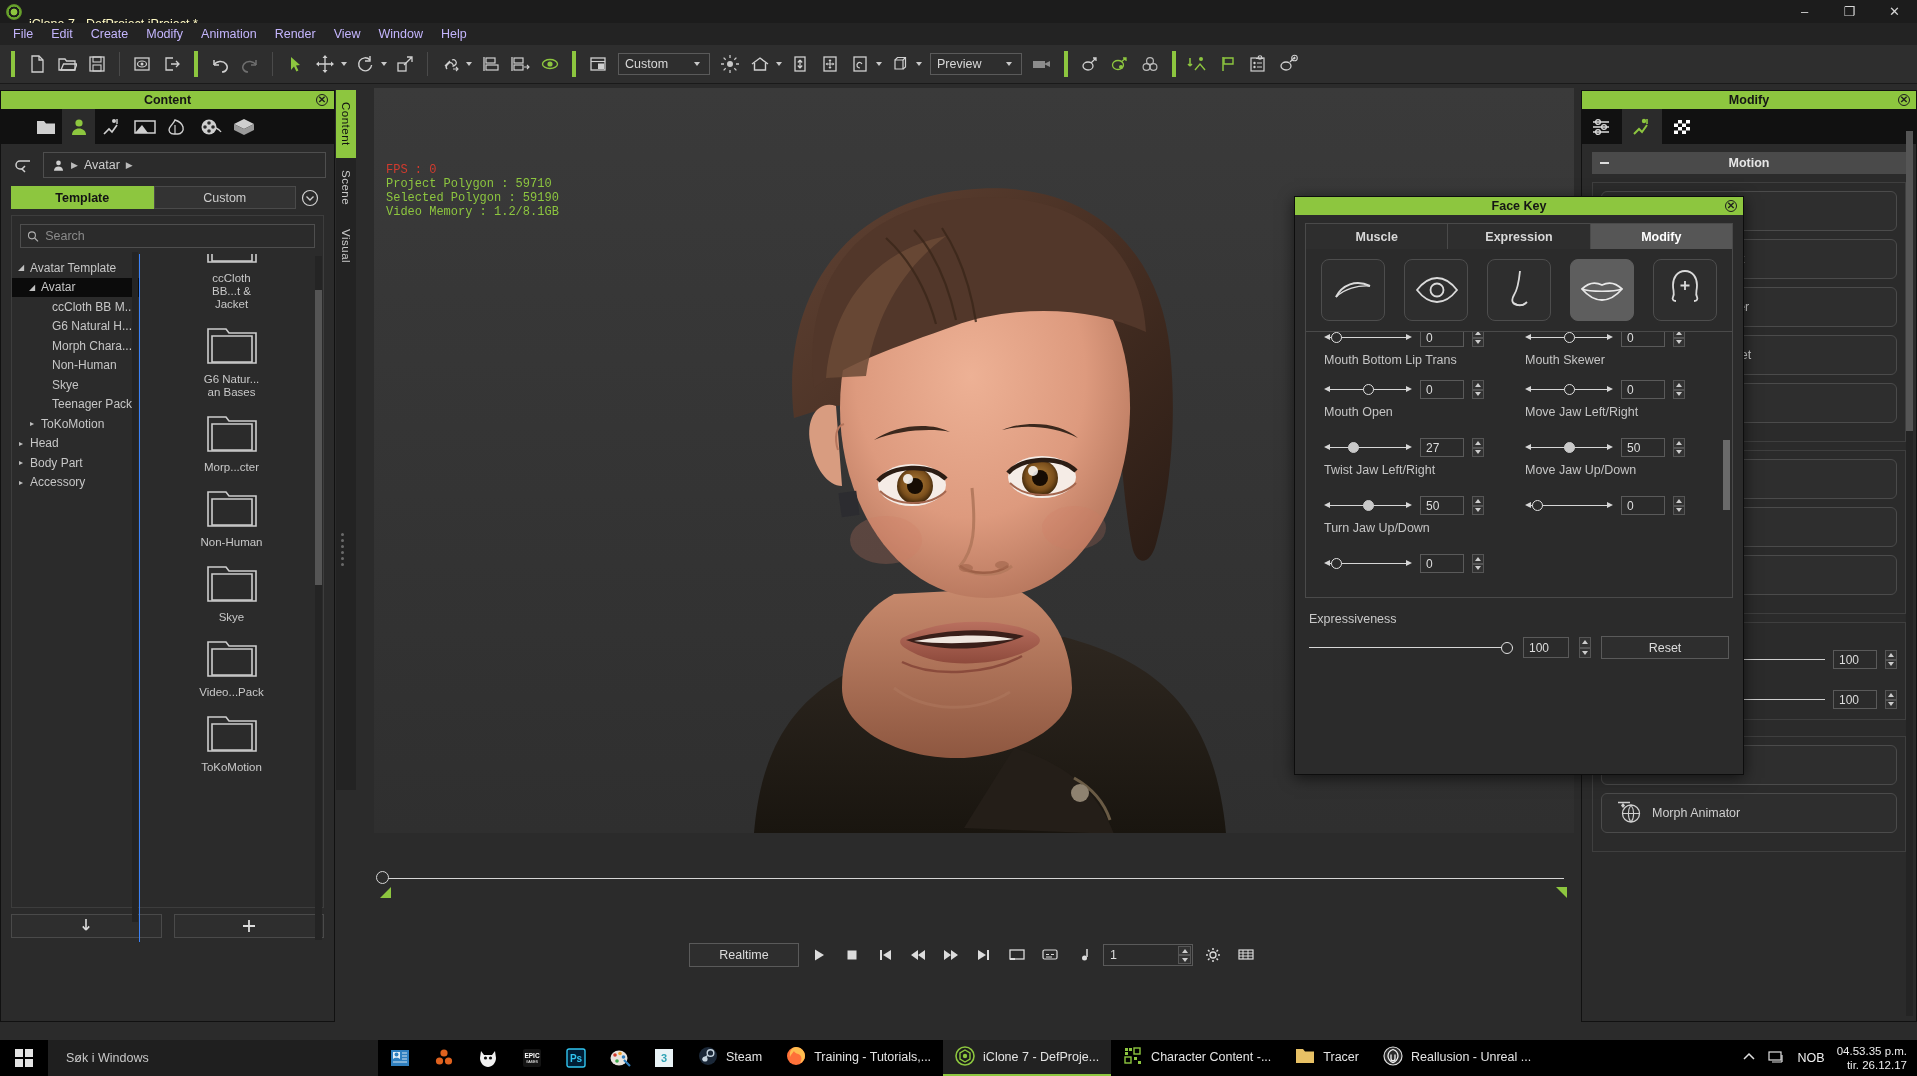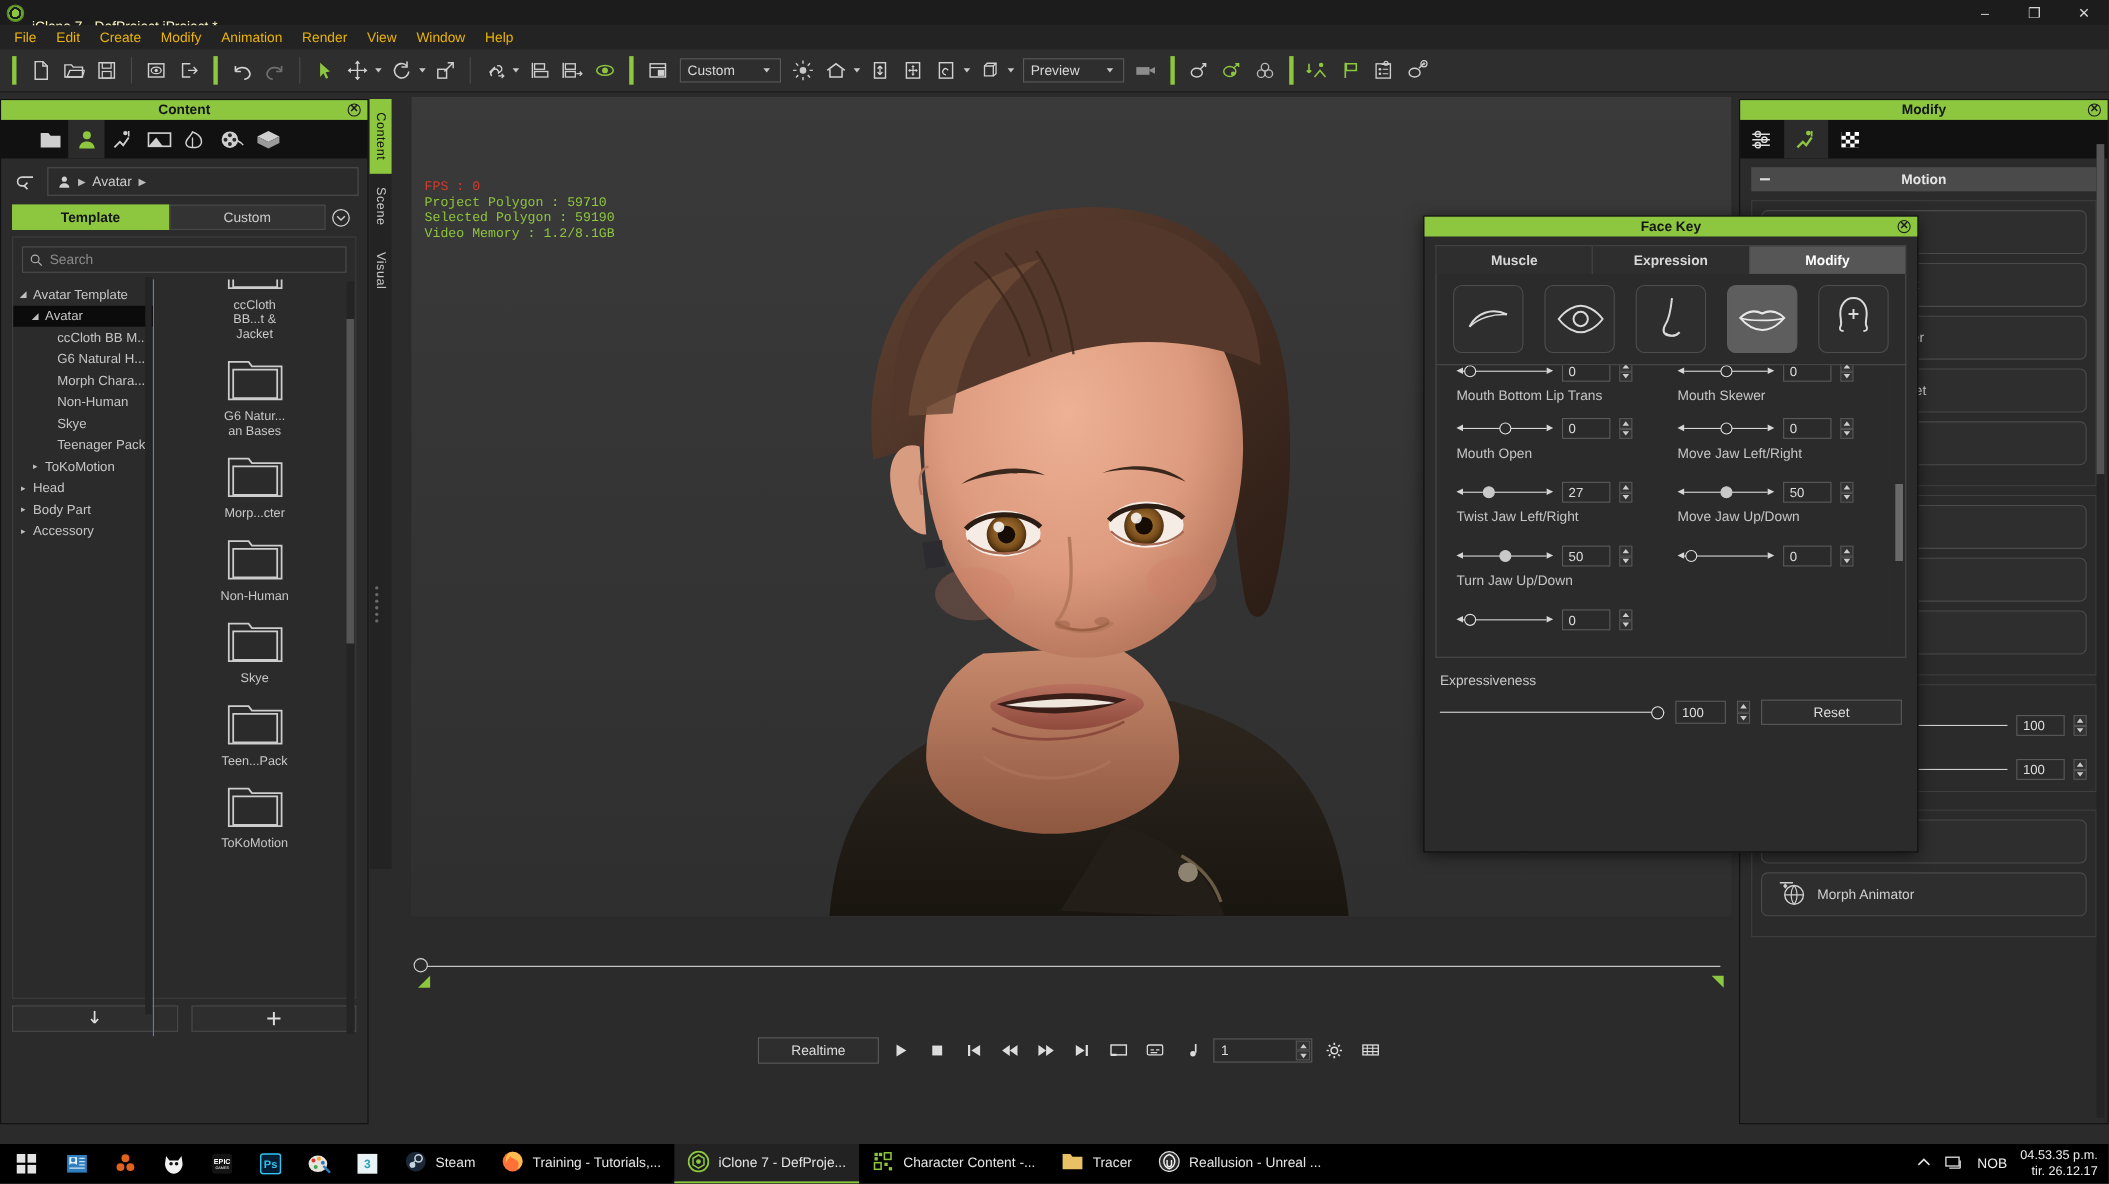--- a/index.html
+++ b/index.html
@@ -30,21 +30,21 @@
     width: 45px; height: 23px; display: flex; align-items: center; justify-content: center;
     color: #d6d6d6; font-size: 13px;
   }
 
   
   #menubar {
     position: absolute; left: 0; top: 23px; width: 1917px; height: 22px;
     background: #232323; display: flex; align-items: center; padding-left: 4px;
   }
   #menubar .mi {
-    padding: 2px 9px; font-size: 12.5px; color: #eab308; cursor: default;
+    padding: 2px 9px; font-size: 12.5px; color: #c4b5fd; cursor: default;
   }
 
   
   #toolbar {
     position: absolute; left: 0; top: 45px; width: 1917px; height: 39px;
     background: #2e2e2e; border-bottom: 1px solid #1a1a1a;
     display: flex; align-items: center; padding: 0 4px;
   }
   .tb-sep { width: 1px; height: 24px; background: #4a4a4a; margin: 0 7px; flex: 0 0 auto; }
   .tb-gsep { width: 4px; height: 26px; background: #8dc63f; margin: 0 7px; flex: 0 0 auto; }
@@ -742,21 +742,21 @@
                   <path d="M4 6h18l3 4h27v30H4z" fill="none" stroke="#cdcdcd" stroke-width="1.6"></path>
                   <path d="M8 13h40v26H8z" fill="none" stroke="#cdcdcd" stroke-width="1.6"></path>
                 </svg></div>
               <div class="thumb-lbl">Skye</div>
             </div>
             <div class="thumb">
               <div class="folder-ico"><svg width="56" height="44" viewBox="0 0 56 44">
                   <path d="M4 6h18l3 4h27v30H4z" fill="none" stroke="#cdcdcd" stroke-width="1.6"></path>
                   <path d="M8 13h40v26H8z" fill="none" stroke="#cdcdcd" stroke-width="1.6"></path>
                 </svg></div>
-              <div class="thumb-lbl">Teen...Pack</div>
+              <div class="thumb-lbl">Video...Pack</div>
             </div>
             <div class="thumb">
               <div class="folder-ico"><svg width="56" height="44" viewBox="0 0 56 44">
                   <path d="M4 6h18l3 4h27v30H4z" fill="none" stroke="#cdcdcd" stroke-width="1.6"></path>
                   <path d="M8 13h40v26H8z" fill="none" stroke="#cdcdcd" stroke-width="1.6"></path>
                 </svg></div>
               <div class="thumb-lbl">ToKoMotion</div>
             </div>
             <div id="thumbs-scroll">
               <div class="bar"></div>
@@ -1410,20 +1410,21 @@
 
   <div id="taskbar">
     <div id="start">
       <svg width="18" height="18" viewBox="0 0 18 18">
           <rect x="0" y="0" width="8" height="8" fill="#e4e4e4"></rect>
           <rect x="10" y="0" width="8" height="8" fill="#e4e4e4"></rect>
           <rect x="0" y="10" width="8" height="8" fill="#e4e4e4"></rect>
           <rect x="10" y="10" width="8" height="8" fill="#e4e4e4"></rect>
         </svg>
     </div>
+    <div id="tb-search">Søk i Windows</div>
 
     <div class="qicon">
         <svg width="20" height="18" viewBox="0 0 20 18">
           <rect x="1" y="1" width="18" height="16" fill="#2f7fbf"></rect>
           <rect x="3" y="3" width="7" height="7" fill="#e6eff7"></rect>
           <circle cx="6.5" cy="5.5" r="2" fill="#2f7fbf"></circle>
           <path d="M3.2 10c.6-1.6 5.8-1.6 6.6 0z" fill="#2f7fbf"></path>
           <path d="M12 4h5M12 7h5M12 10h5M3 13h14" stroke="#cfe3f2" stroke-width="1.1"></path>
         </svg>
       </div>

